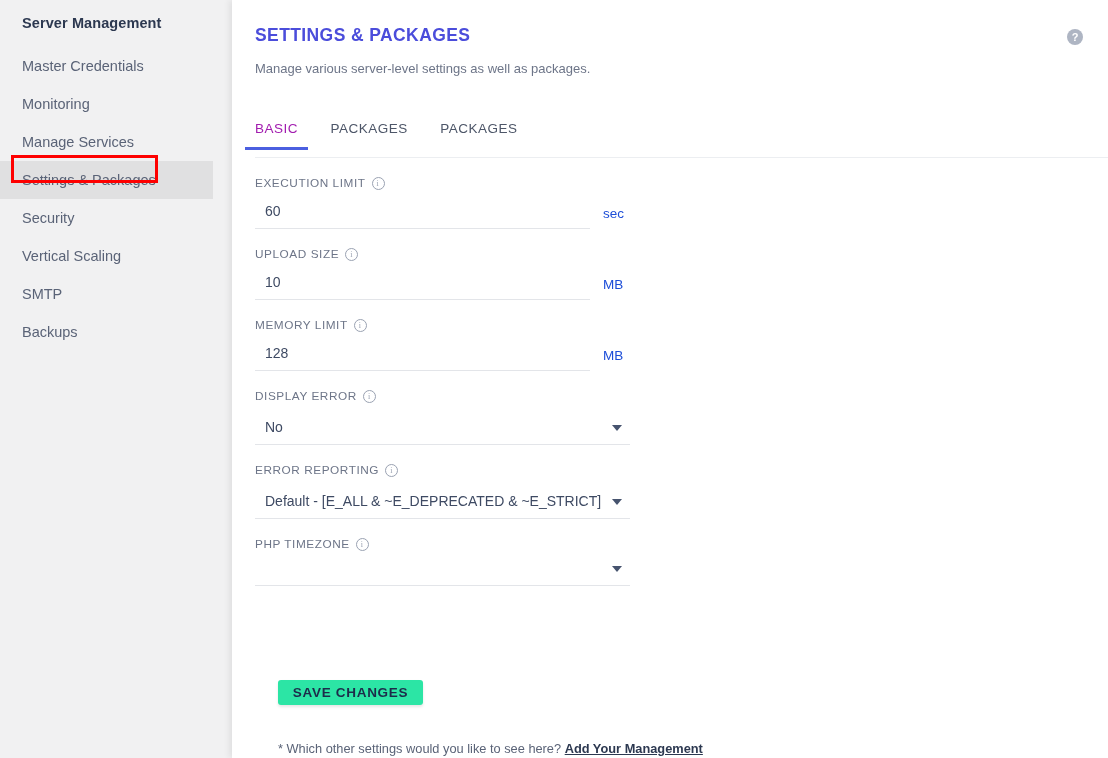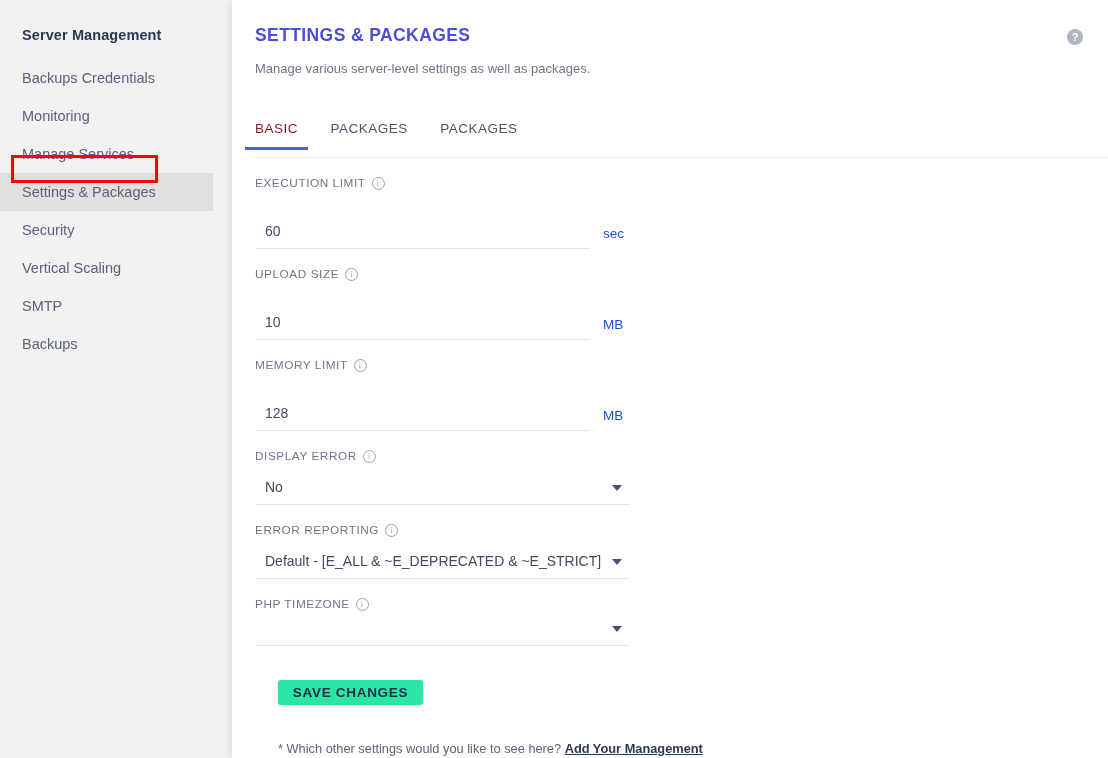--- a/index.html
+++ b/index.html
@@ -17,21 +17,21 @@
 
   
   #sidebar {
     position: absolute;
     left: 0;
     top: 0;
     width: 232px;
     height: 758px;
     background: #f1f1f2;
     box-sizing: border-box;
-    padding-top: 16px;
+    padding-top: 4px;
   }
   #sidebar-title {
     font-size: 14.5px;
     font-weight: bold;
     color: #2c3850;
     padding: 11px 0 0 22px;
     letter-spacing: 0.1px;
   }
   .nav-list {
     margin-top: 16px;
@@ -124,21 +124,21 @@
     display: inline-block;
     font-size: 13.5px;
     letter-spacing: 0.5px;
     color: #4d5668;
     padding: 0 10px 13px 10px;
     margin-right: 8px;
     cursor: pointer;
   }
   .tab:first-child { margin-left: -10px; }
   .tab.active {
-    color: #7f1d1d;
+    color: #a21caf;
   }
   .tab.active::after {
     content: "";
     position: absolute;
     left: 0;
     right: 0;
     bottom: -1px;
     height: 3px;
     background: #4b5fe0;
   }
@@ -189,21 +189,20 @@
     outline: none;
     font-family: "Liberation Sans", sans-serif;
     font-size: 14px;
     color: #3e4a63;
     background: transparent;
     padding: 0 0 9px 10px;
     box-sizing: border-box;
   }
   .underline-input.text-w {
     width: 335px;
-    margin-top: 20px;
   }
   .unit {
     font-size: 13.5px;
     color: #1d4ed8;
     position: absolute;
     bottom: 8px;
   }
   .unit.sec { left: 348px; }
   .unit.mb  { left: 348px; }
 
@@ -267,21 +266,21 @@
   }
 </style>
 </head>
 <body>
 
 <div id="sidebar">
   <div id="sidebar-title">Server Management</div>
 
   <div class="nav-list">
     <div class="nav-item">
-      <span class="nav-label">Backups Credentials</span>
+      <span class="nav-label">Master Credentials</span>
     </div>
     <div class="nav-item">
       <span class="nav-label">Monitoring</span>
     </div>
     <div class="nav-item">
       <span class="nav-label">Manage Services</span>
     </div>
     <div class="nav-item active">
       <span class="nav-label">Settings &amp; Packages</span>
     </div>

